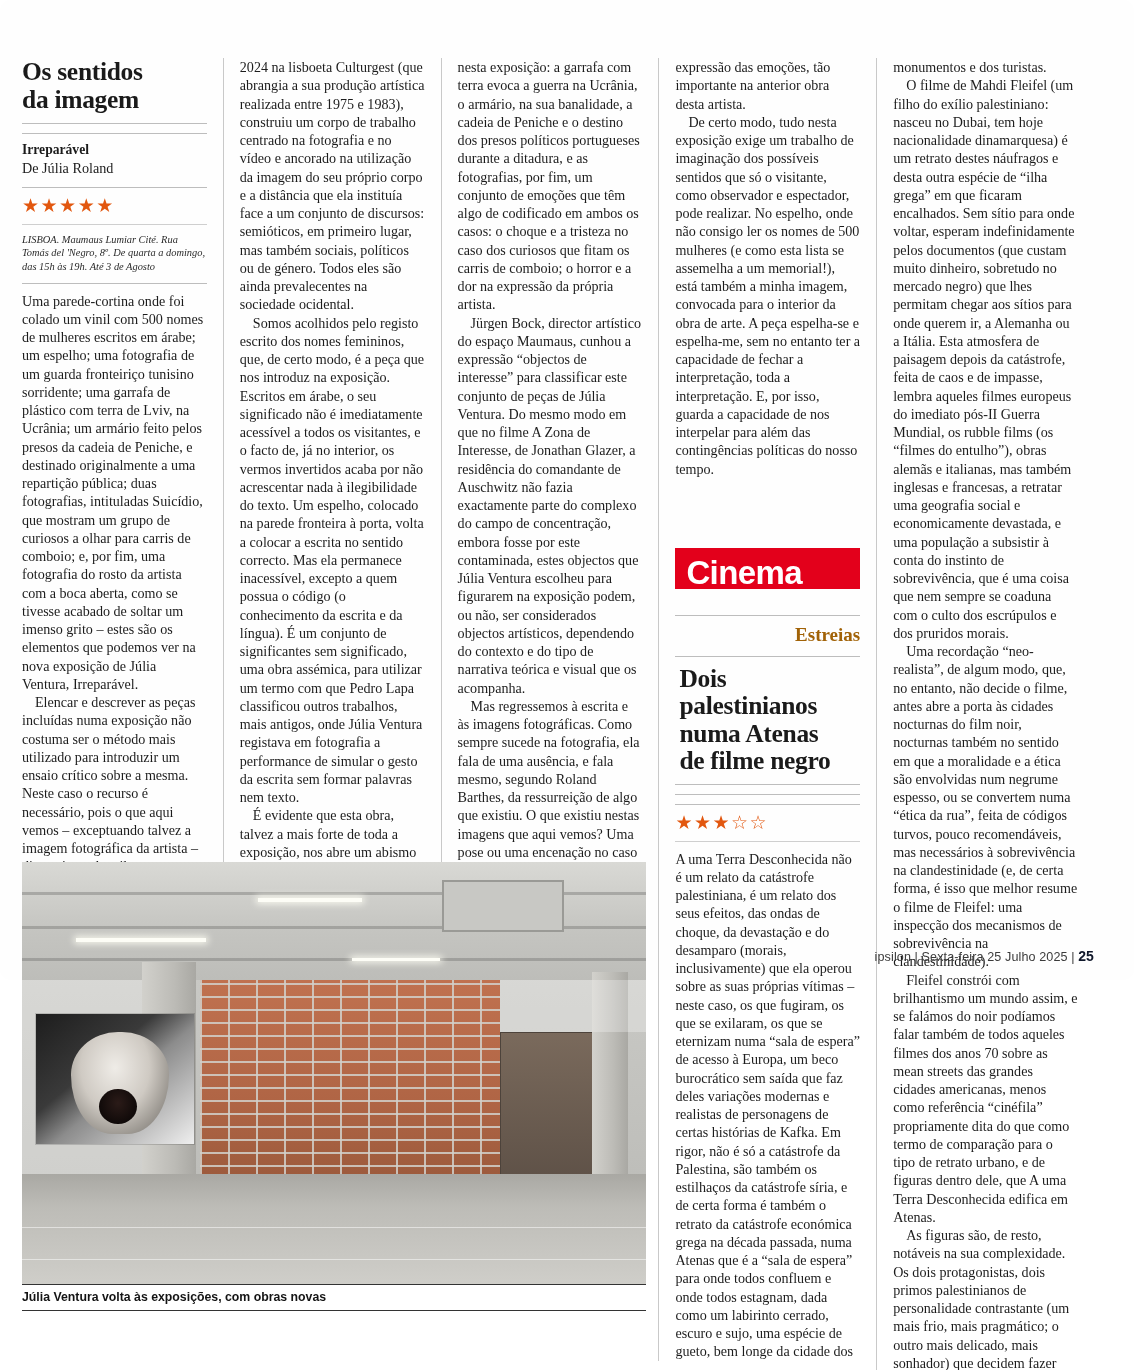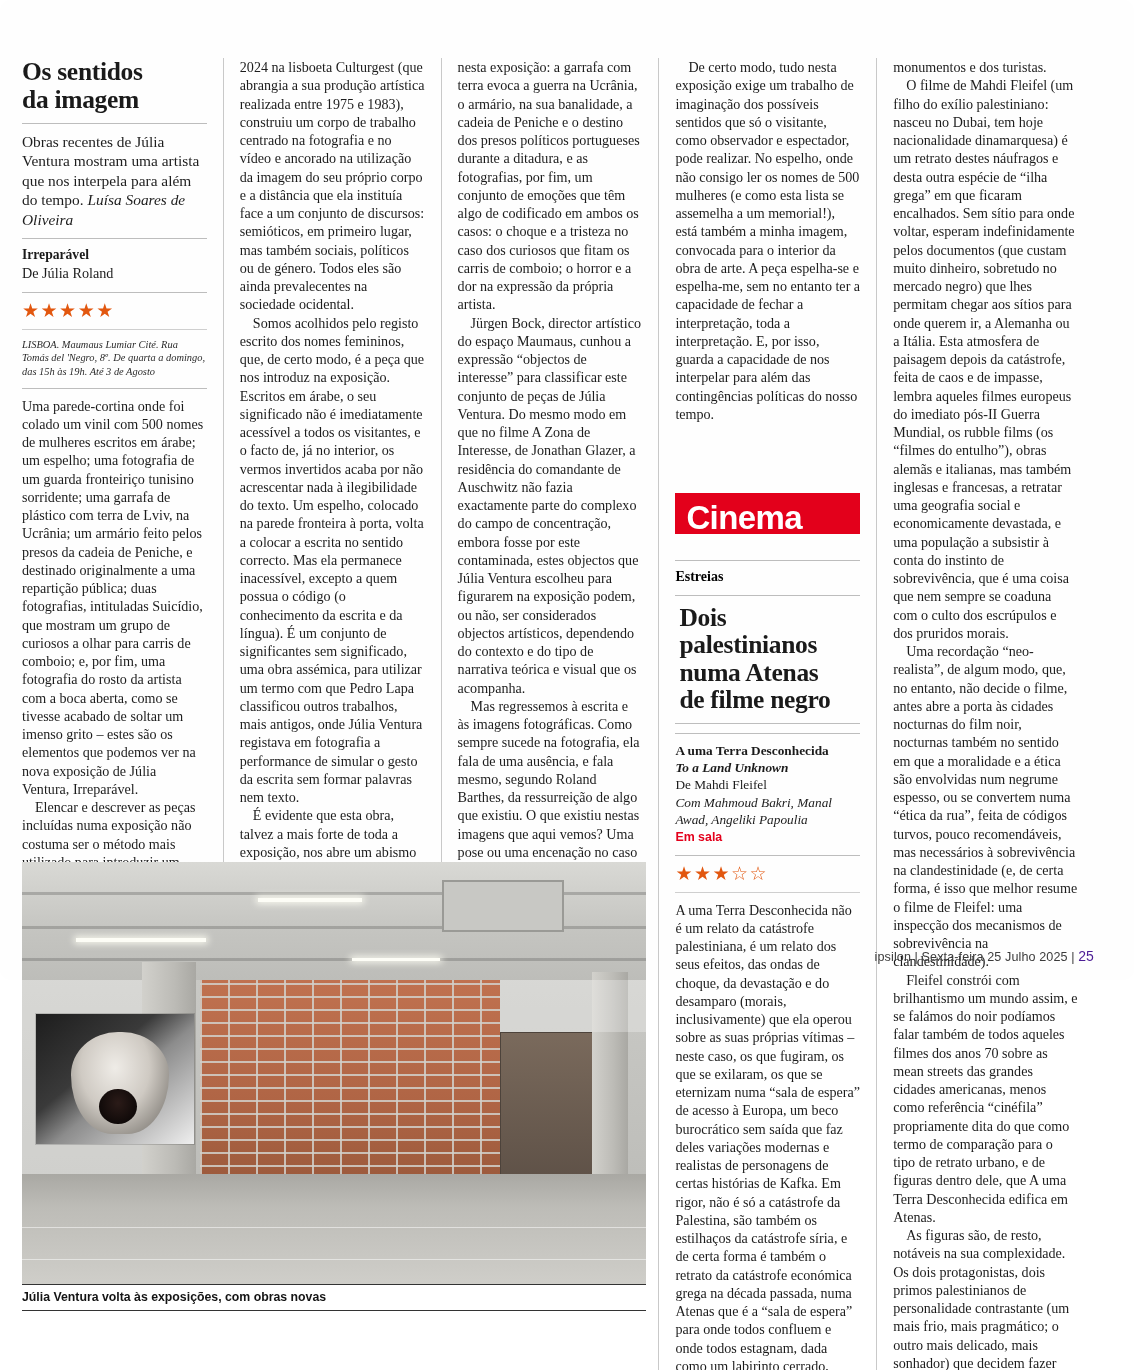--- a/index.html
+++ b/index.html
@@ -123,24 +123,25 @@
     font-size: 33px;
     line-height: 1;
     letter-spacing: -0.6px;
     padding: 8px 11px 0 11px;
     margin: 0 0 26px 0;
     display: block;
   }
   .section-label {
     font-family: "Liberation Serif", "DejaVu Serif", serif;
     font-weight: bold;
-    font-size: 14px;
-    color: #000000;
+    font-size: 19px;
+    color: #a16207;
     margin: 0;
     line-height: 1.2;
+    text-align: right;
   }
   .film-head {
     font-weight: bold;
     font-size: 25.5px;
     line-height: 1.08;
     letter-spacing: -0.3px;
     margin: 4px;
     color: #1a1a1a;
   }
   .film-stand {
@@ -255,36 +256,32 @@
   .footer {
     position: absolute;
     right: 40px;
     bottom: 16px;
     font-family: "Liberation Sans", "DejaVu Sans", sans-serif;
     font-size: 12.6px;
     color: #3b3b3b;
     letter-spacing: .1px;
     white-space: nowrap;
   }
-  .footer .pageno { font-weight: normal; color: #4c1d95; font-size: 14px; }
+  .footer .pageno { font-weight: bold; color: #0f172a; font-size: 14px; }
 </style>
 </head>
 <body>
 
 <div class="page">
 
   <div class="cols">
 
     <div class="col">
       <h1 class="kicker-title">Os sentidos<br>da imagem</h1>
       <hr class="rule">
-      <p class="standfirst">
-        <span>Obras recentes de Júlia Ventura mostram uma artista que nos interpela para além do tempo.</span>
-        <span class="byline">Luísa Soares de Oliveira</span>
-      </p>
       <hr class="rule">
       <p class="work-title">Irreparável</p>
       <p class="work-author">De Júlia Roland</p>
       <hr class="rule">
       <div class="stars"><span class="on">★</span><span class="on">★</span><span class="on">★</span><span class="on">★</span><span class="on">★</span></div>
       <hr class="rule thin">
       <p class="venue">LISBOA. Maumaus Lumiar Cité. Rua Tomás del 'Negro, 8º. De quarta a domingo, das 15h às 19h. Até 3 de Agosto</p>
       <hr class="rule">
       <div class="body-text">
           <p class="">Uma parede-cortina onde foi colado um vinil com 500 nomes de mulheres escritos em árabe; um espelho; uma fotografia de um guarda fronteiriço tunisino sorridente; uma garrafa de plástico com terra de Lviv, na Ucrânia; um armário feito pelos presos da cadeia de Peniche, e destinado originalmente a uma repartição pública; duas fotografias, intituladas Suicídio, que mostram um grupo de curiosos a olhar para carris de comboio; e, por fim, uma fotografia do rosto da artista com a boca aberta, como se tivesse acabado de soltar um imenso grito – estes são os elementos que podemos ver na nova exposição de Júlia Ventura, Irreparável.</p>
@@ -304,41 +301,35 @@
     <div class="col">
       <div class="body-text">
           <p class="">nesta exposição: a garrafa com terra evoca a guerra na Ucrânia, o armário, na sua banalidade, a cadeia de Peniche e o destino dos presos políticos portugueses durante a ditadura, e as fotografias, por fim, um conjunto de emoções que têm algo de codificado em ambos os casos: o choque e a tristeza no caso dos curiosos que fitam os carris de comboio; o horror e a dor na expressão da própria artista.</p>
           <p class="indent">Jürgen Bock, director artístico do espaço Maumaus, cunhou a expressão “objectos de interesse” para classificar este conjunto de peças de Júlia Ventura. Do mesmo modo em que no filme A Zona de Interesse, de Jonathan Glazer, a residência do comandante de Auschwitz não fazia exactamente parte do complexo do campo de concentração, embora fosse por este contaminada, estes objectos que Júlia Ventura escolheu para figurarem na exposição podem, ou não, ser considerados objectos artísticos, dependendo do contexto e do tipo de narrativa teórica e visual que os acompanha.</p>
           <p class="indent">Mas regressemos à escrita e às imagens fotográficas. Como sempre sucede na fotografia, ela fala de uma ausência, e fala mesmo, segundo Roland Barthes, da ressurreição de algo que existiu. O que existiu nestas imagens que aqui vemos? Uma pose ou uma encenação no caso da artista, e o registo de uma emoção em dois momentos diferentes de Suicídio. De facto, nesta obra existe uma diferença de ponto de vista entre as duas imagens. Sabemos que ocorreu aí movimento de quem fotografou, e este movimento é inacessível, sem registo. Só o podemos subentender, mas o facto de ele ter existido remete-nos para a qualidade performativa da</p>
         </div>
     </div>
 
     <div class="col">
       <div class="body-text">
+          <p class="">expressão das emoções, tão importante na anterior obra desta artista.</p>
           <p class="indent">De certo modo, tudo nesta exposição exige um trabalho de imaginação dos possíveis sentidos que só o visitante, como observador e espectador, pode realizar. No espelho, onde não consigo ler os nomes de 500 mulheres (e como esta lista se assemelha a um memorial!), está também a minha imagem, convocada para o interior da obra de arte. A peça espelha-se e espelha-me, sem no entanto ter a capacidade de fechar a interpretação, toda a interpretação. E, por isso, guarda a capacidade de nos interpelar para além das contingências políticas do nosso tempo.</p>
         </div>
 
       <div class="cinema-gap"></div>
 
       <div class="cinema-banner">Cinema</div>
 
       <hr class="rule">
       <p class="section-label">Estreias</p>
       <hr class="rule">
 
       <h2 class="film-head">Dois<br>palestinianos<br>numa Atenas<br>de filme negro</h2>
       <hr class="rule">
       <hr class="rule">
-      <p class="credits">
-        <span class="ct-pt">A uma Terra Desconhecida</span><br>
-        <span class="ct-en">To a Land Unknown</span><br>
-        <span class="ct-dir">De Mahdi Fleifel</span><br>
-        <span class="ct-cast">Com Mahmoud Bakri, Manal Awad, Angeliki Papoulia</span><br>
-        <span class="ct-status">Em sala</span>
-      </p>
       <hr class="rule">
       <div class="stars"><span class="on">★</span><span class="on">★</span><span class="on">★</span><span class="off">☆</span><span class="off">☆</span></div>
       <hr class="rule thin">
       <div class="body-text">
           <p class="">A uma Terra Desconhecida não é um relato da catástrofe palestiniana, é um relato dos seus efeitos, das ondas de choque, da devastação e do desamparo (morais, inclusivamente) que ela operou sobre as suas próprias vítimas – neste caso, os que fugiram, os que se exilaram, os que se eternizam numa “sala de espera” de acesso à Europa, um beco burocrático sem saída que faz deles variações modernas e realistas de personagens de certas histórias de Kafka. Em rigor, não é só a catástrofe da Palestina, são também os estilhaços da catástrofe síria, e de certa forma é também o retrato da catástrofe económica grega na década passada, numa Atenas que é a “sala de espera” para onde todos confluem e onde todos estagnam, dada como um labirinto cerrado, escuro e sujo, uma espécie de gueto, bem longe da cidade dos</p>
         </div>
     </div>
 
     <div class="col">
       <div class="body-text">

